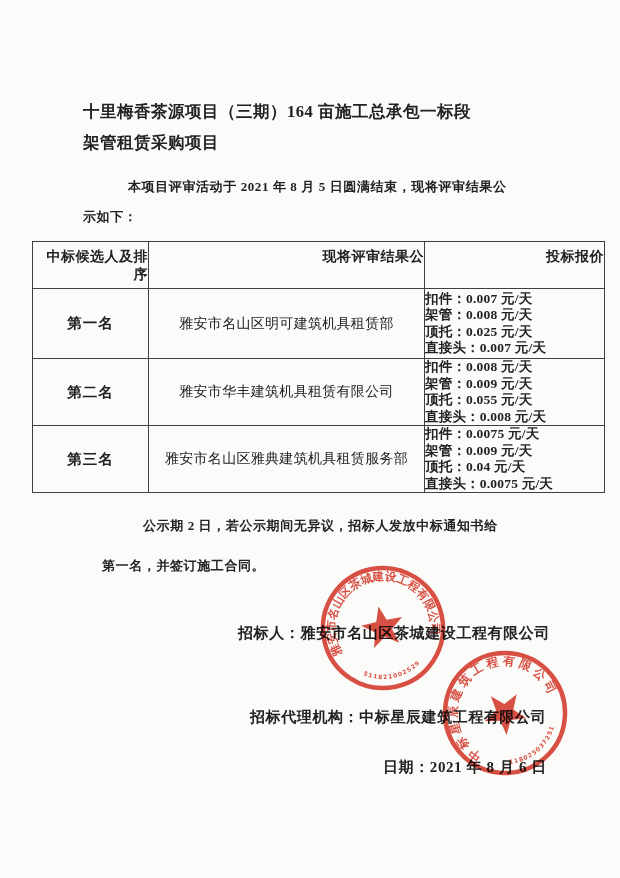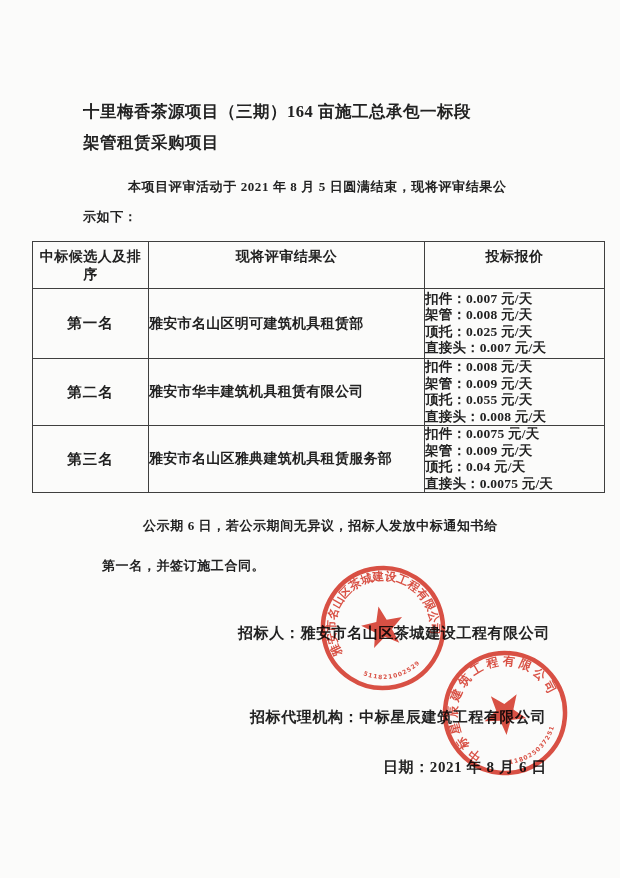--- a/index.html
+++ b/index.html
@@ -33,26 +33,26 @@
     position:absolute;left:32px;top:241px;
     border-collapse:collapse;table-layout:fixed;
     width:572px;
   }
   table.results th, table.results td{
     border:1.5px solid #3f3f3f;
     padding:0;overflow:hidden;
   }
   table.results th{
     font-size:14px;font-weight:700;
-    vertical-align:top;padding-top:6px;text-align:center;
+    vertical-align:top;padding-top:6px;text-align:right;
     height:40px;letter-spacing:.5px;
   }
   tr.r1{height:70px;} tr.r2{height:62px;} tr.r3{height:66px;}
   td.rank{text-align:center;vertical-align:middle;font-size:14.5px;font-weight:700;letter-spacing:1px;margin-left:7px;}
-  td.cname{text-align:left;vertical-align:middle;font-size:14px;font-weight:700;letter-spacing:.3px;}
+  td.cname{text-align:center;vertical-align:middle;font-size:14px;font-weight:400;letter-spacing:.3px;}
   td.prices{vertical-align:middle;font-size:13.5px;font-weight:700;padding-left:7px;letter-spacing:.2px;}
   td.prices div{line-height:16.5px;}
 
   
   .sigline{position:absolute;font-size:15px;font-weight:700;letter-spacing:.6px;white-space:nowrap;}
   .sig-bidder{left:238px;top:624px;}
   .sig-agency{left:250px;top:708px;}
   .sig-date{left:383px;top:758px;}
 
   
@@ -124,21 +124,21 @@
         <div>扣件：0.0075 元/天</div>
         <div>架管：0.009 元/天</div>
         <div>顶托：0.04 元/天</div>
         <div>直接头：0.0075 元/天</div>
       </td>
     </tr>
   </tbody>
     </table>
 
   <div class="para para2">
-    <span class="line first">公示期 6 日，若公示期间无异议，招标人发放中标通知书给</span>
+    <span class="line first">公示期 2 日，若公示期间无异议，招标人发放中标通知书给</span>
     <span class="line">第一名，并签订施工合同。</span>
   </div>
 
   <div class="sigline sig-agency">招标代理机构：中标星辰建筑工程有限公司</div>
   <div class="sigline sig-bidder">招标人：雅安市名山区茶城建设工程有限公司</div>
   <div class="sigline sig-date">日期：2021 年 8 月 6 日</div>
 
   <svg class="seal seal-1" viewBox="-75 -75 150 150">
     <defs>
       <path id="np1" d="M -43.5 20.3 A 48 48 0 1 1 43.5 20.3"></path>

